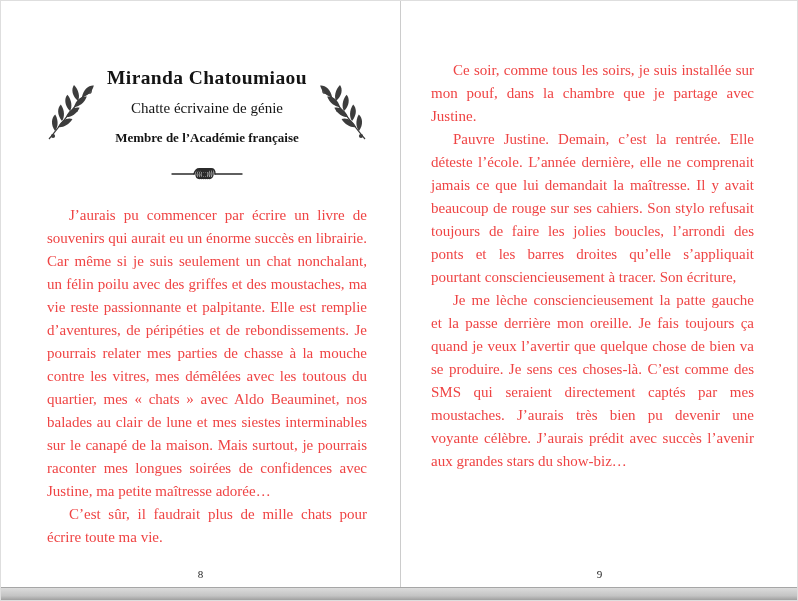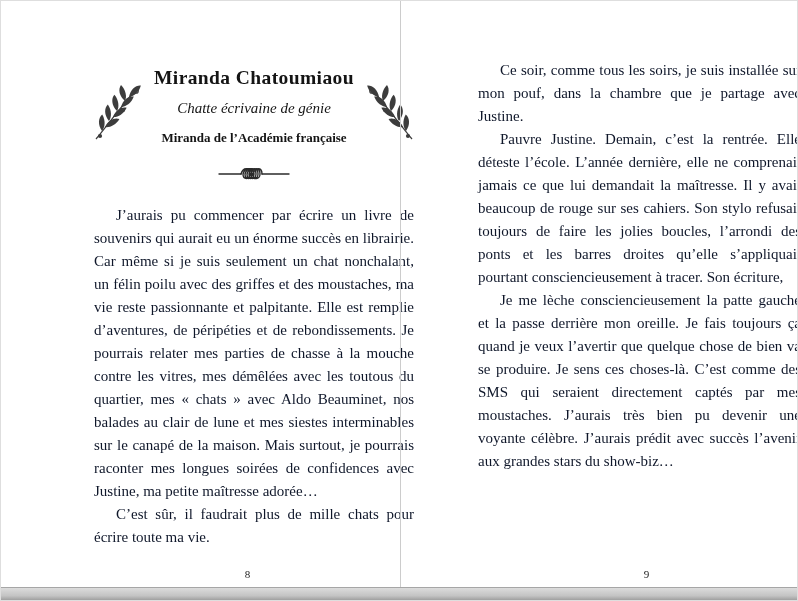--- a/index.html
+++ b/index.html
@@ -9,21 +9,21 @@
     position: relative;
     width: 798px;
     height: 601px;
     background: #ffffff;
     border: 1px solid #dedede;
     overflow: hidden;
     font-family: "Liberation Serif", serif;
     color: #141414;
   }
 
-  .page { position: absolute; top: 0; height: 474px; margin-left: 47px; }
+  .page { position: absolute; top: 0; height: 474px; }
   .page.left  { left: 0;   width: 399px; padding: 0 33px 0 46px; }
   .page.right { left: 399px; width: 399px; padding: 0 45px 0 31px; }
 
   .gutter {
     position: absolute; left: 399px; top: 0;
     width: 1px; height: 586px; background: #cccccc;
   }
 
   .bottom-edge {
     position: absolute; left: 0; right: 0; top: 586px; height: 15px;
@@ -31,21 +31,21 @@
     border-top: 1px solid #a6a6a6;
   }
 
   
   .chapter-header { position: relative; margin-top: 64px; text-align: center; }
   .chapter-title {
     margin: 0; font-size: 19.5px; line-height: 26px;
     font-weight: 700; letter-spacing: 0.4px;
   }
   .chapter-subtitle {
-    margin: 7px 0 0; font-size: 15px; line-height: 20px; font-style: italic;
+    margin: 7px 0 0; font-size: 15px; line-height: 20px; 
   }
   .chapter-affiliation {
     margin: 11px 0 0; font-size: 13px; line-height: 17px; font-weight: 700;
   }
 
   .branch { position: absolute; top: 16px; width: 52px; height: 62px; }
   .branch.left-side  { left: -2px; }
   .branch.right-side { right: -2px; }
   .branch.right-side svg { transform: scaleX(-1); }
 
@@ -53,21 +53,21 @@
 
   
   .body-text { margin-top: 22px; }
   .page.right .body-text { margin-top: 58px; }
   .body-text p {
     margin: 0;
     font-size: 15px;
     line-height: 23px;
     text-align: justify;
     text-indent: 22px;
-    color: #0f172a;
+    color: #ef4444;
   }
 
   .page-number {
     position: absolute; top: 566px; left: 0; width: 100%;
     text-align: center; font-size: 11px; line-height: 14px; color: #222;
   }
 </style>
 </head>
 <body>
 
@@ -94,21 +94,21 @@
             <circle cx="8" cy="55" r="2.1"></circle>
             <circle cx="20" cy="41" r="2.1"></circle>
             <circle cx="31" cy="29" r="2.1"></circle>
           </g>
           <circle cx="44" cy="10" r="2.3" fill="none" stroke="#3c3c3c" stroke-width="1.1"></circle>
         </svg>
       </span>
 
       <h1 class="chapter-title">Miranda Chatoumiaou</h1>
       <p class="chapter-subtitle">Chatte écrivaine de génie</p>
-      <p class="chapter-affiliation">Miranda de l’Académie française</p>
+      <p class="chapter-affiliation">Membre de l’Académie française</p>
 
       <span class="branch right-side">
         <svg width="52" height="62" viewBox="0 0 52 62" aria-hidden="true">
           <path d="M4 58 C14 46 24 32 46 6" fill="none" stroke="#3c3c3c" stroke-width="1.2"></path>
           <g fill="#3c3c3c">
             <use href="#leafL" transform="translate(10,50) rotate(-75)"></use>
             <use href="#leafL" transform="translate(13,46) rotate(-15)"></use>
             <use href="#leafL" transform="translate(17,40) rotate(-80)"></use>
             <use href="#leafL" transform="translate(21,36) rotate(-20)"></use>
             <use href="#leafL" transform="translate(25,30) rotate(-85)"></use>

